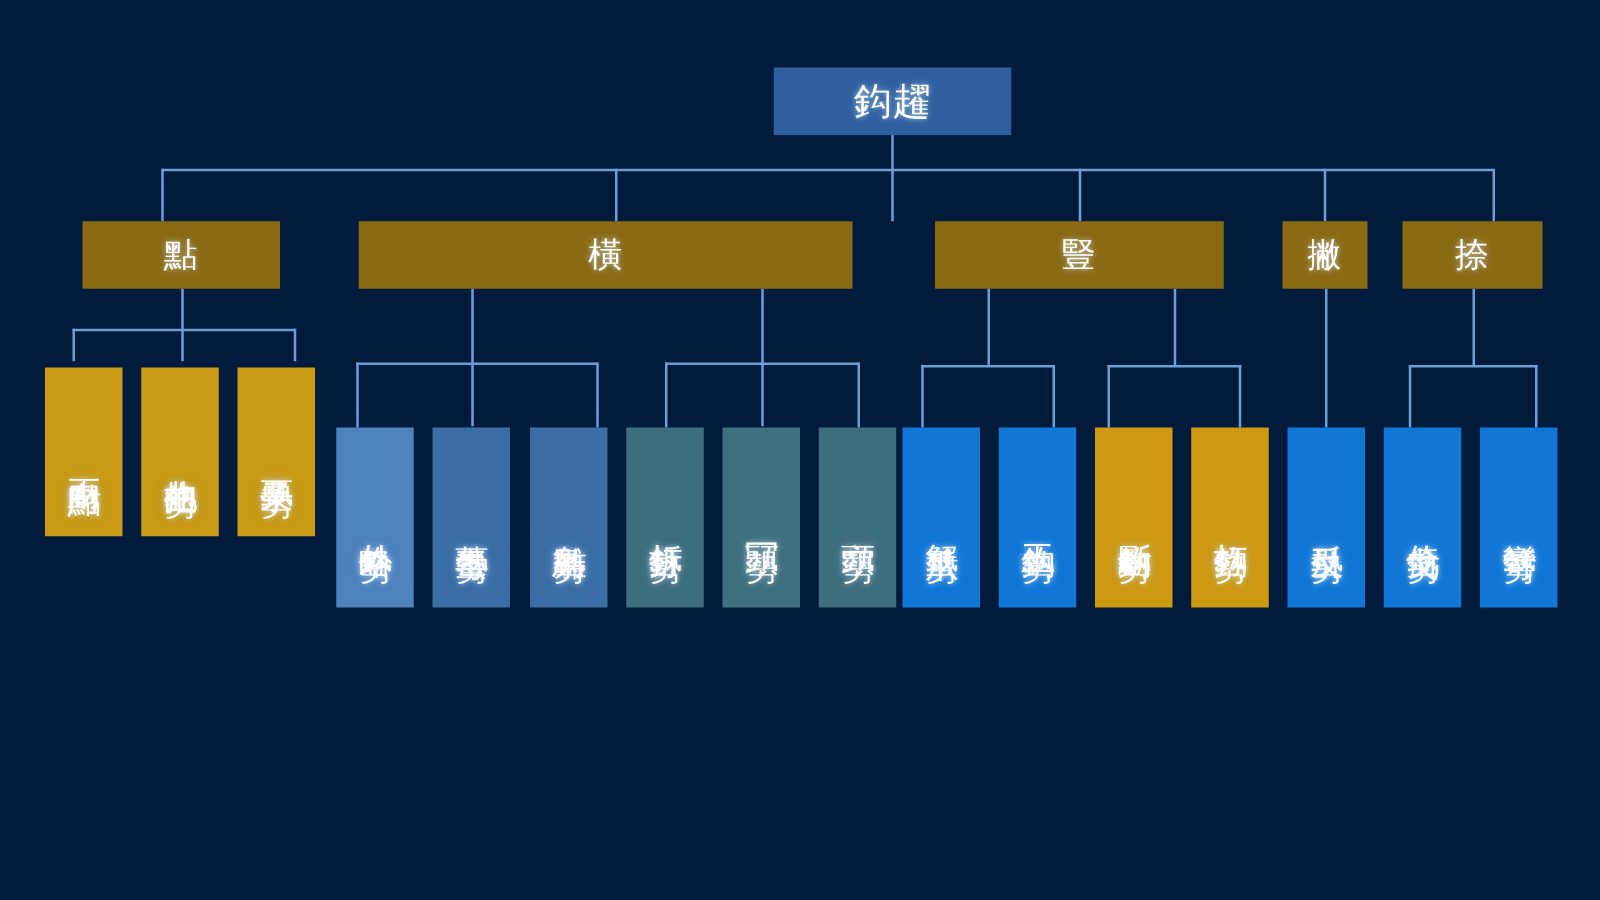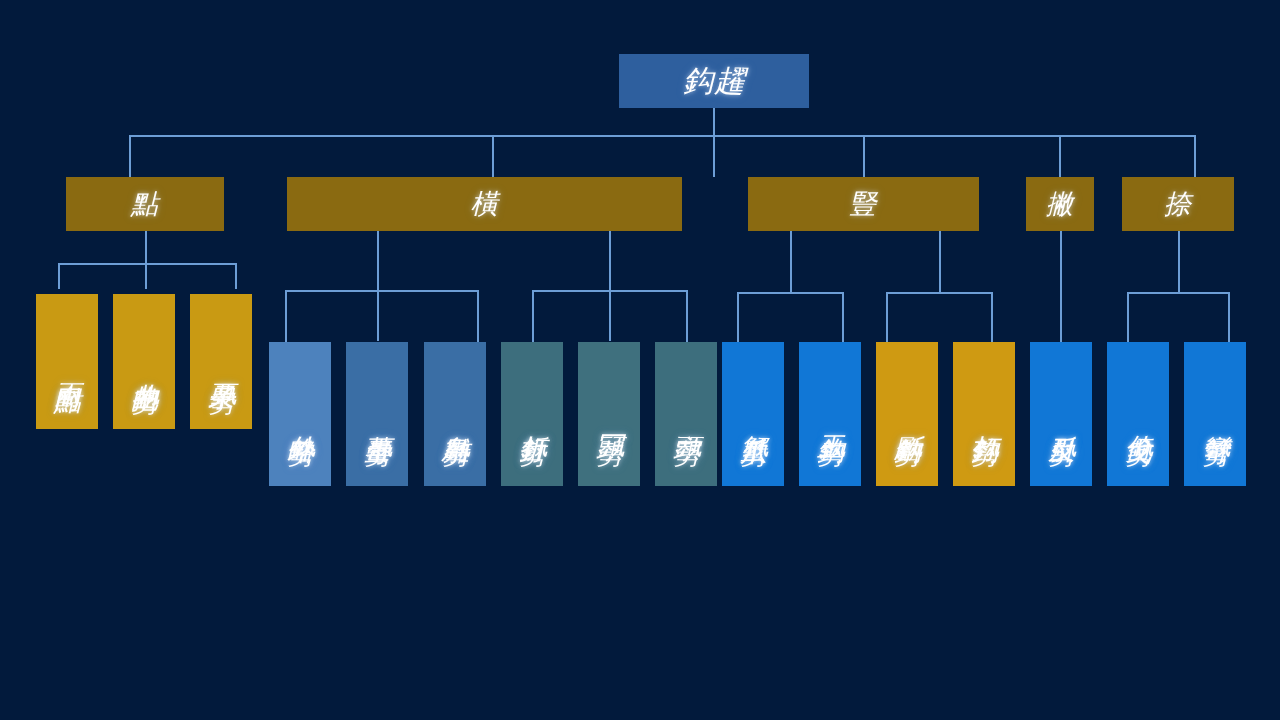--- a/index.html
+++ b/index.html
@@ -10,21 +10,20 @@
     width: 1280px;
     height: 720px;
     background: #021a3c;
     font-family: "Liberation Sans", "DejaVu Sans", sans-serif;
     overflow: hidden;
   }
   #chart {
     position: relative;
     width: 1280px;
     height: 720px;
-    font-style: italic;
   }
 
   
   .line {
     position: absolute;
     background: #6d9ed6;
   }
   .line.h { height: 2px; }
   .line.v { width: 2px; }
 

